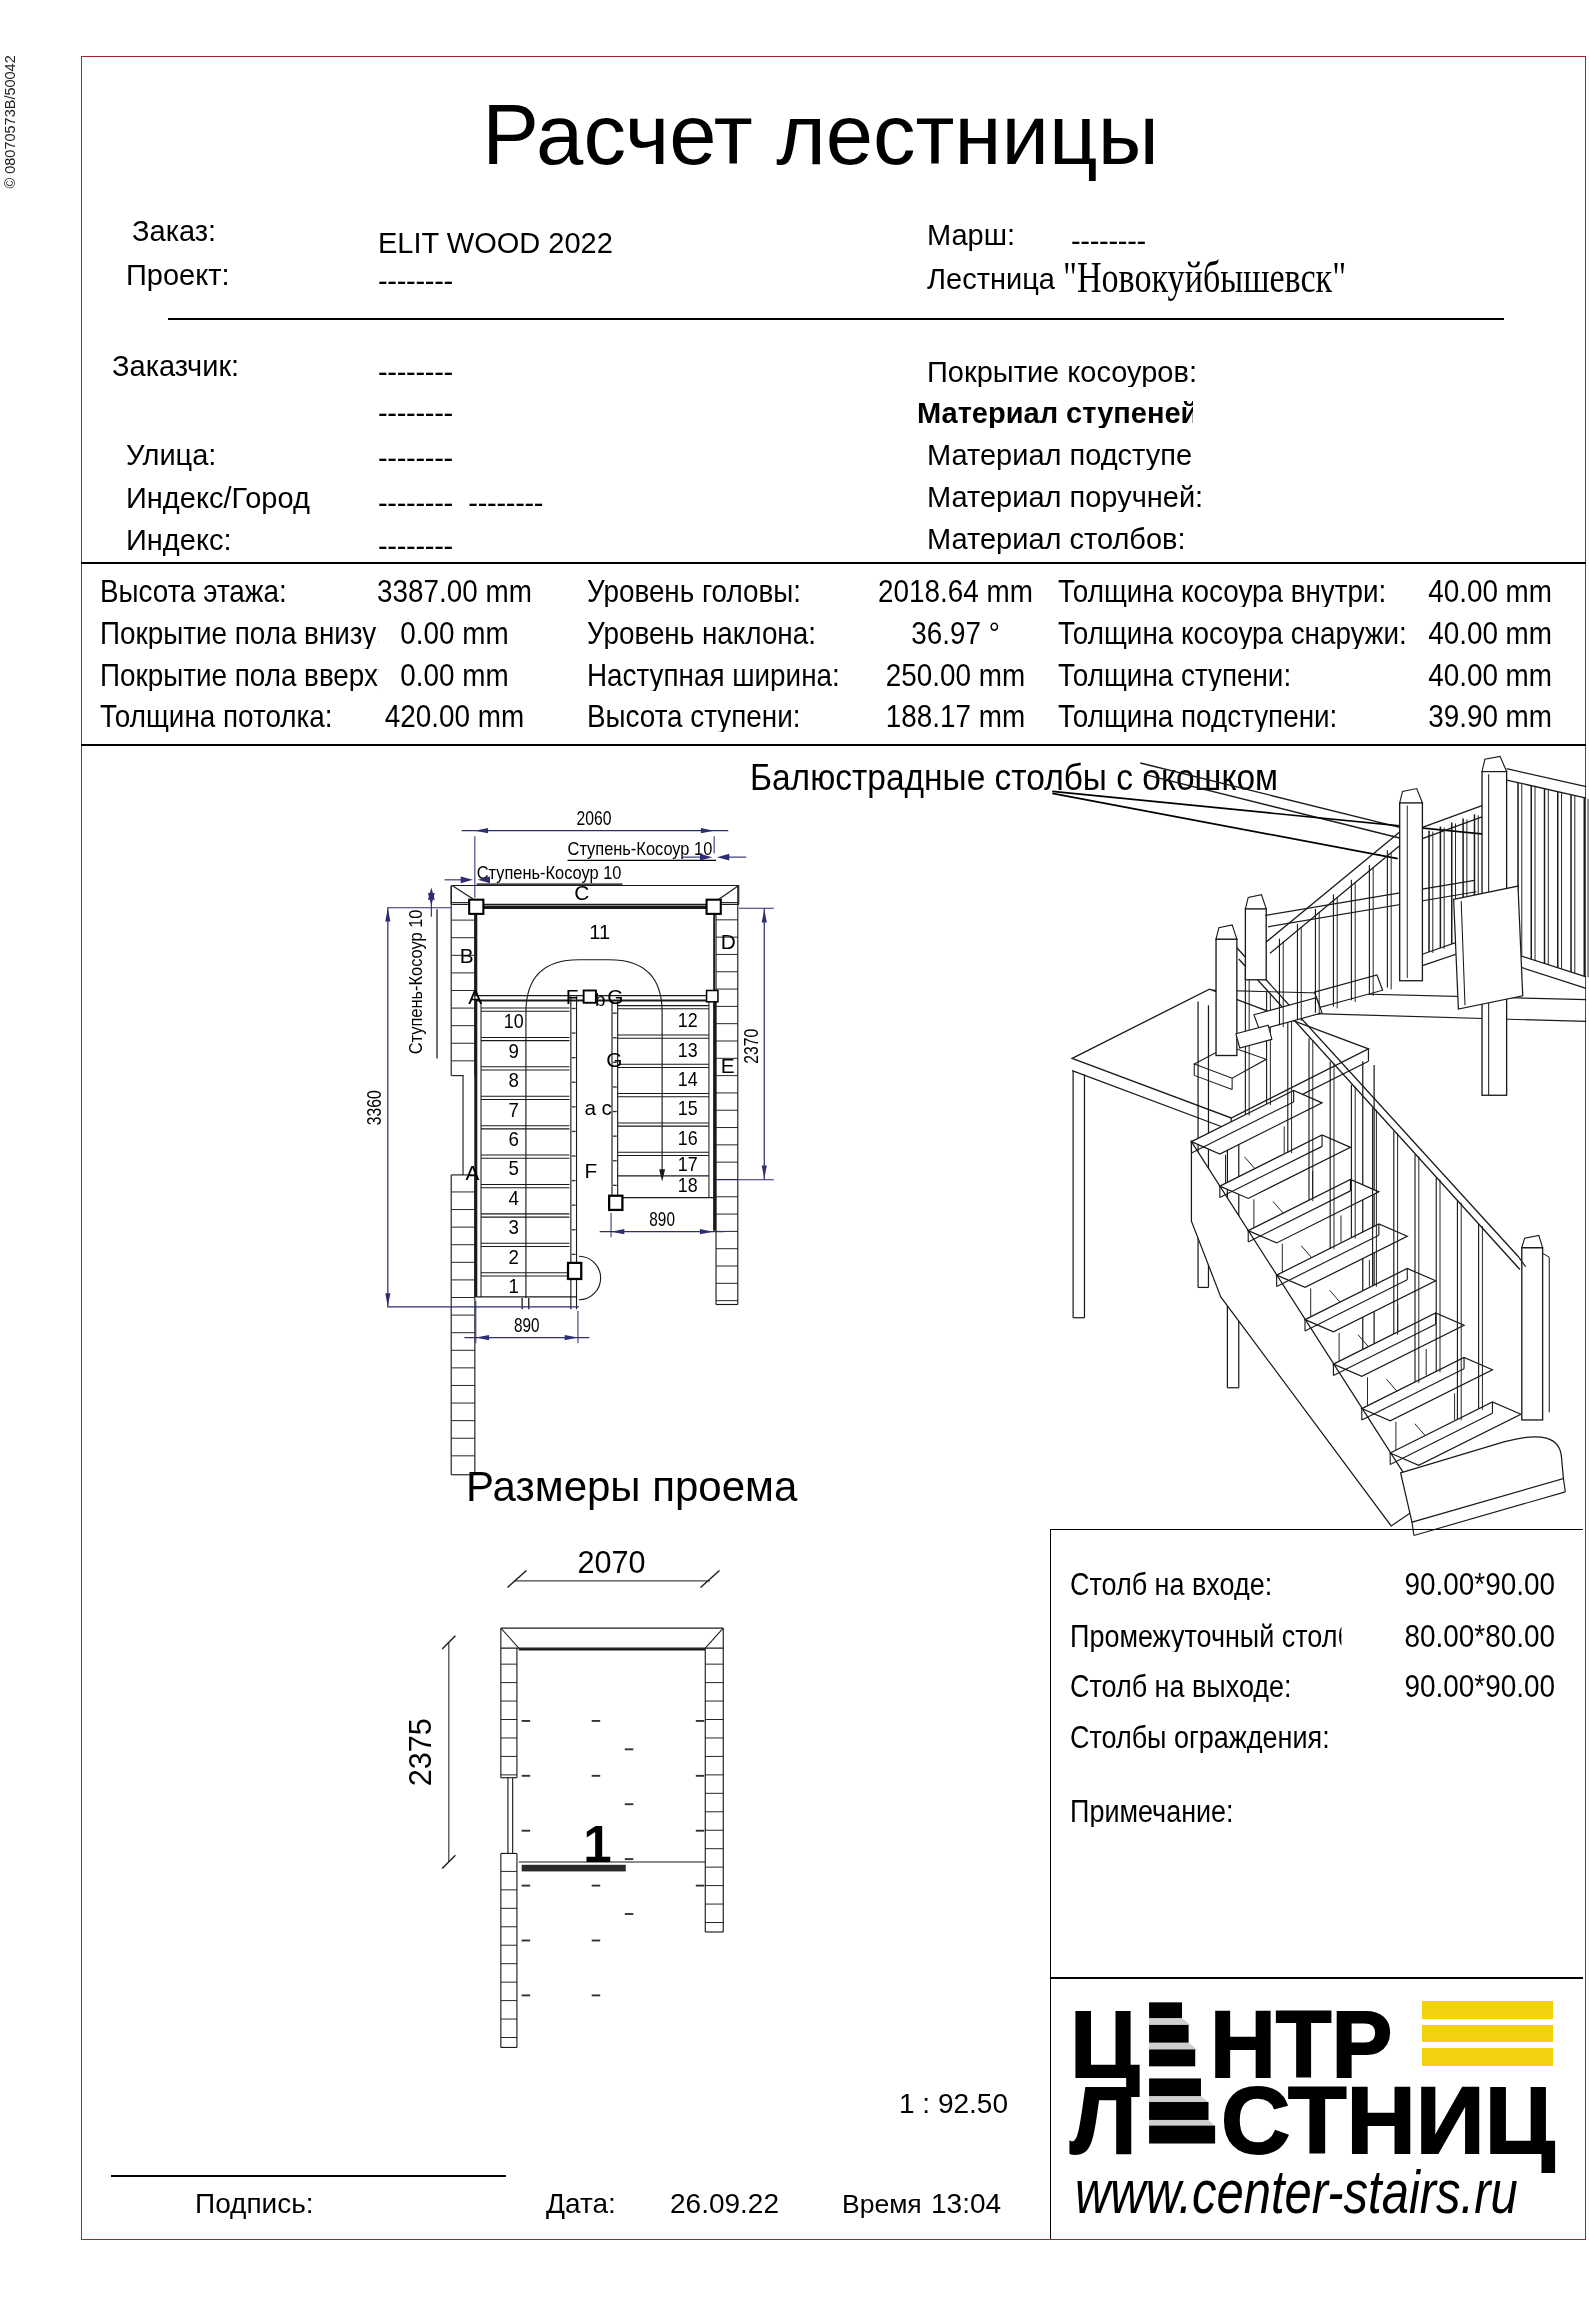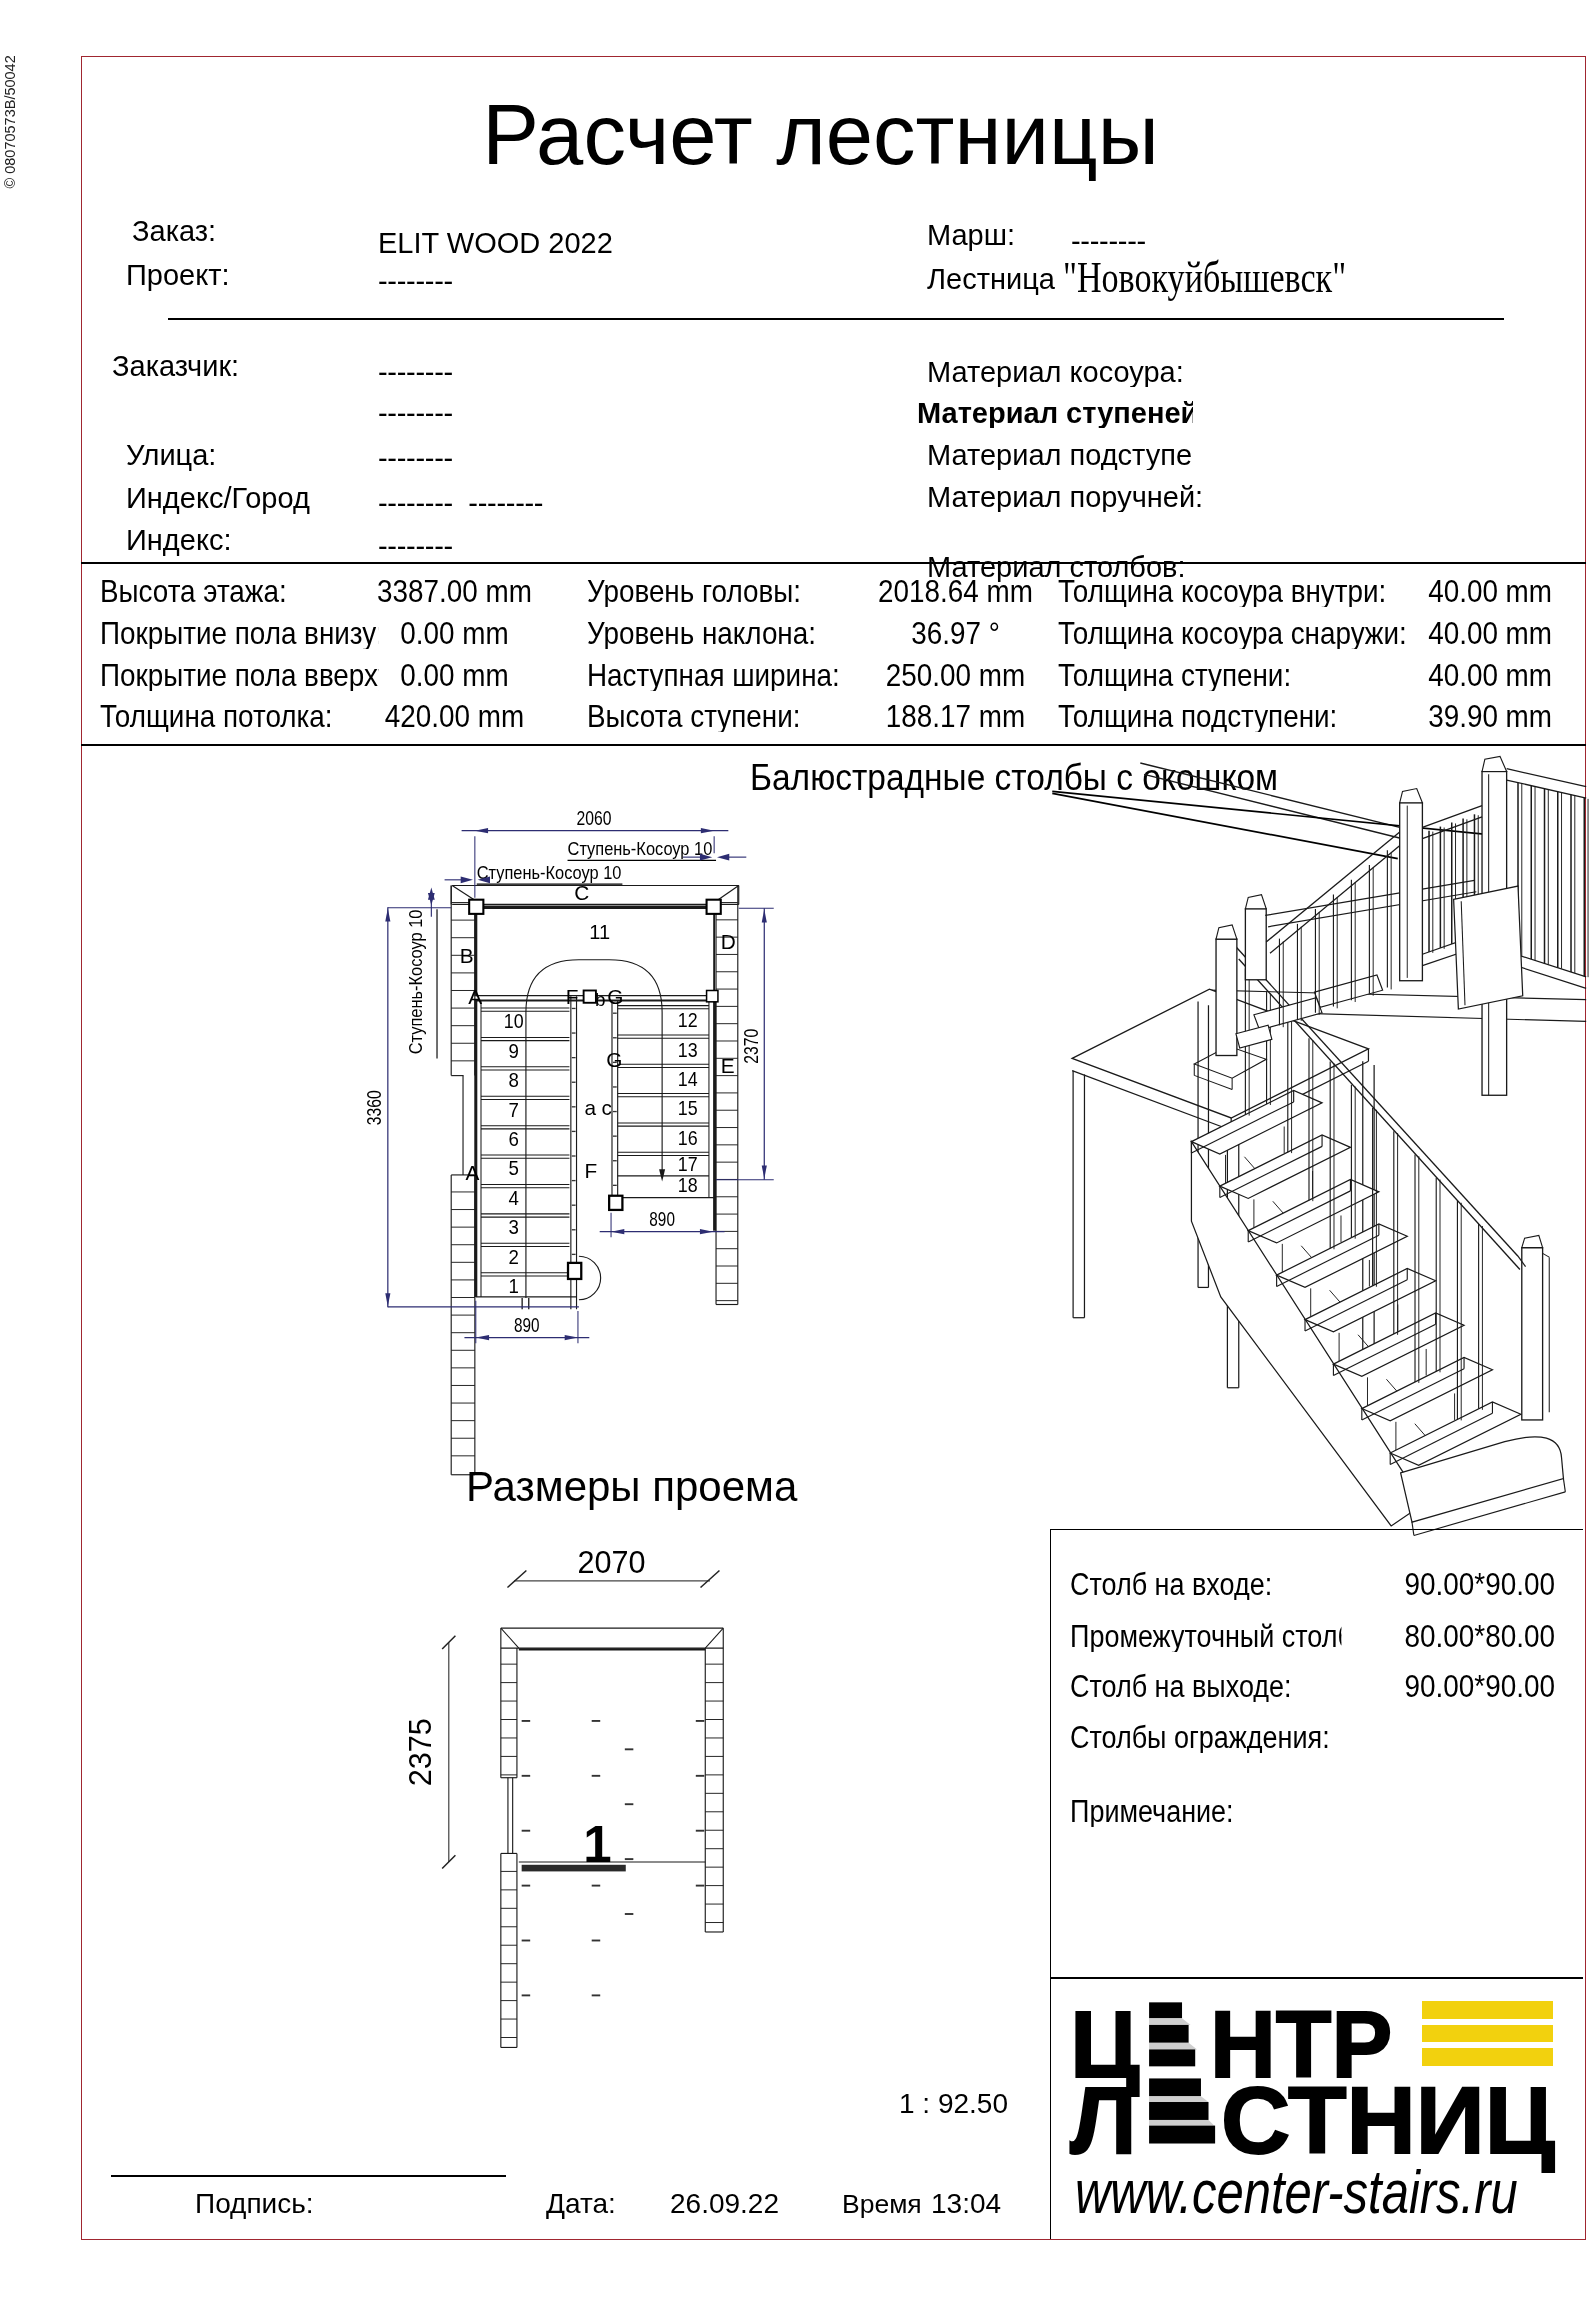--- a/index.html
+++ b/index.html
@@ -38,25 +38,25 @@
 <div class="abs t31 dash" style="left:378px;top:358px;">--------</div>
 <div class="abs t31 dash" style="left:378px;top:399px;">--------</div>
 <div class="abs t31 dash" style="left:378px;top:444px;">--------</div>
 <div class="abs t31 dash" style="left:378px;top:489px;">--------&nbsp;&nbsp;--------</div>
 <div class="abs t31 dash" style="left:378px;top:532px;">--------</div>
 
 <div class="abs" style="left:168px;top:318px;width:1336px;height:1.9px;background:#000;"></div>
 
 <div class="abs t31" style="left:927px;top:221px;">Марш:</div>
 <div class="abs t31" style="left:927px;top:265px;">Лестница</div>
-<div class="abs t31 clip" style="left:927px;top:358px;width:276px;">Материал косоура:</div>
+<div class="abs t31 clip" style="left:927px;top:358px;width:276px;">Покрытие косоуров:</div>
 <div class="abs t31 clip" style="left:917px;top:399px;width:276px;font-weight:bold;">Материал ступеней:</div>
 <div class="abs t31 clip" style="left:927px;top:441px;width:267px;">Материал подступеней:</div>
 <div class="abs t31 clip" style="left:927px;top:483px;width:276px;">Материал поручней:</div>
-<div class="abs t31 clip" style="left:927px;top:525px;width:276px;margin-top:28px;">Материал столбов:</div>
+<div class="abs t31 clip" style="left:927px;top:525px;width:276px;">Материал столбов:</div>
 
 <div class="abs t31 dash" style="left:1071px;top:227px;">--------</div>
 <div class="abs" style="left:1063px;top:256px;font-family:'Liberation Serif',serif;font-size:44px;line-height:1;transform:scaleX(.775);transform-origin:0 50%;">"Новокуйбышевск"</div>
 
 <div class="abs" style="left:81px;top:562px;width:1505px;height:1.9px;background:#000;"></div>
 
 <div class="abs" style="left:81px;top:744px;width:1505px;height:1.9px;background:#000;"></div>
 
 <div class="abs t34 clip cxl" style="left:100px;top:575px;width:320px;">Высота этажа:</div>
 <div class="abs t34 clip cxl" style="left:100px;top:617px;width:320px;">Покрытие пола внизу:</div>

